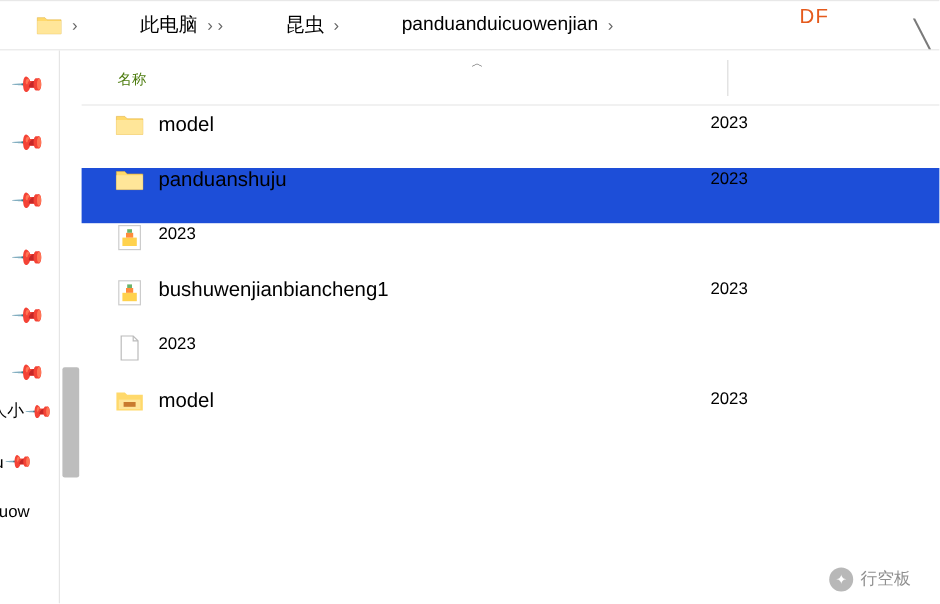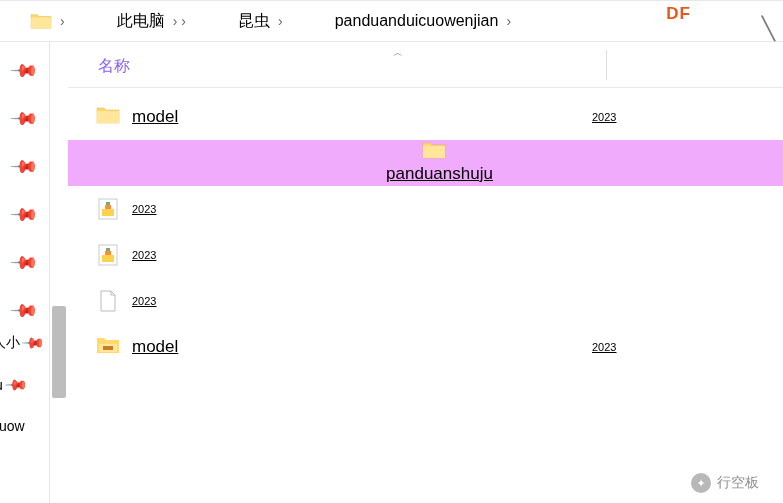--- a/index.html
+++ b/index.html
@@ -13,21 +13,21 @@
       align-items: center;
       padding: 0 8px 0 30px;
       background: #fff;
     }
     .breadcrumb-bar .folder-main {
       width: 22px; height: 18px;
       margin-right: 6px;
     }
     .crumb { font-size: 16px; color: #000; padding: 4px 6px; margin-left: 44px; }
     .crumb-sep { font-size: 14px; color: #666; padding: 0 2px; }
-    .df-badge { position: absolute; top: 4px; right: 92px; color: #e55a1c; font-weight: bold; font-size: 17px; letter-spacing: 1px; }
+    .df-badge { position: absolute; top: 4px; right: 92px; color: #e55a1c; font-weight: normal; font-size: 17px; letter-spacing: 1px; }
     .slash-icon { position: absolute; right: 8px; top: 16px; color: #7a7a7a; font-size: 22px; }
     
     .main-area { display: flex; height: calc(100% - 42px); }
     
     .left-pane {
       width: 50px;
       border-right: 1px solid #e5e5e5;
       padding-top: 18px;
       display: flex;
       flex-direction: column;
@@ -67,41 +67,39 @@
       height: 46px;
       align-items: center;
       border-bottom: 1px solid #e8e8e8;
       padding-top: 4px;
     }
     .sort-caret {
       position: absolute;
       left: 325px; top: 4px;
       color: #555; font-size: 10px;
     }
-    .col-name { width: 462px; padding-left: 30px; font-size: 16px; color: #8b5cf6; }
+    .col-name { width: 462px; padding-left: 30px; font-size: 12px; color: #4d7c0f; }
     .col-date { width: 90px; font-size: 16px; color: #000; }
     .header-sep {
       position: absolute;
       top: 8px; height: 30px;
       border-left: 1px solid #ddd;
     }
     .sep1 { left: 538px; }
     
     .file-list { padding-top: 6px; }
     .file-row {
       display: flex;
-      align-items: center;
       height: 46px;
       padding-left: 28px;
-      text-decoration: underline;
-    }
-    .file-row.selected { background: #f0abfc; flex-direction: column; }
+    }
+    .file-row.selected { background: #1d4ed8; }
     .file-icon { width: 24px; height: 24px; margin-right: 12px; flex-shrink: 0; }
     .file-name { font-size: 17px; color: #000; flex: 0 0 460px; }
-    .file-date { font-size: 11px; color: #000; }
+    .file-date { font-size: 14px; color: #000; }
     
     .watermark {
       position: absolute;
       right: 24px; bottom: 10px;
       display: flex; align-items: center; gap: 6px;
       color: #8f8f8f; font-size: 14px;
     }
     .wm-icon {
       width: 20px; height: 20px;
       border-radius: 50%;
@@ -190,20 +188,21 @@
             </svg></span>
           <span class="file-date">2023</span>
         </div>
         <div class="file-row">
           <span class="file-icon"><svg viewBox="0 0 24 24">
               <rect x="3" y="2" width="18" height="20" fill="#fff" stroke="#ccc"></rect>
               <rect x="6" y="12" width="12" height="7" fill="#ffd24d"></rect>
               <rect x="9" y="8" width="6" height="4" fill="#ff8c3b"></rect>
               <rect x="10" y="5" width="4" height="3" fill="#6bb36b"></rect>
             </svg></span>
+          <span class="file-name">bushuwenjianbiancheng1</span>
           <span class="file-date">2023</span>
         </div>
         <div class="file-row">
           <span class="file-icon"><svg viewBox="0 0 24 24">
               <path d="M5 2 L15 2 L19 6 L19 22 L5 22 Z" fill="#fff" stroke="#bbb"></path>
               <path d="M15 2 L15 6 L19 6" fill="none" stroke="#bbb"></path>
             </svg></span>
           <span class="file-date">2023</span>
         </div>
         <div class="file-row">

